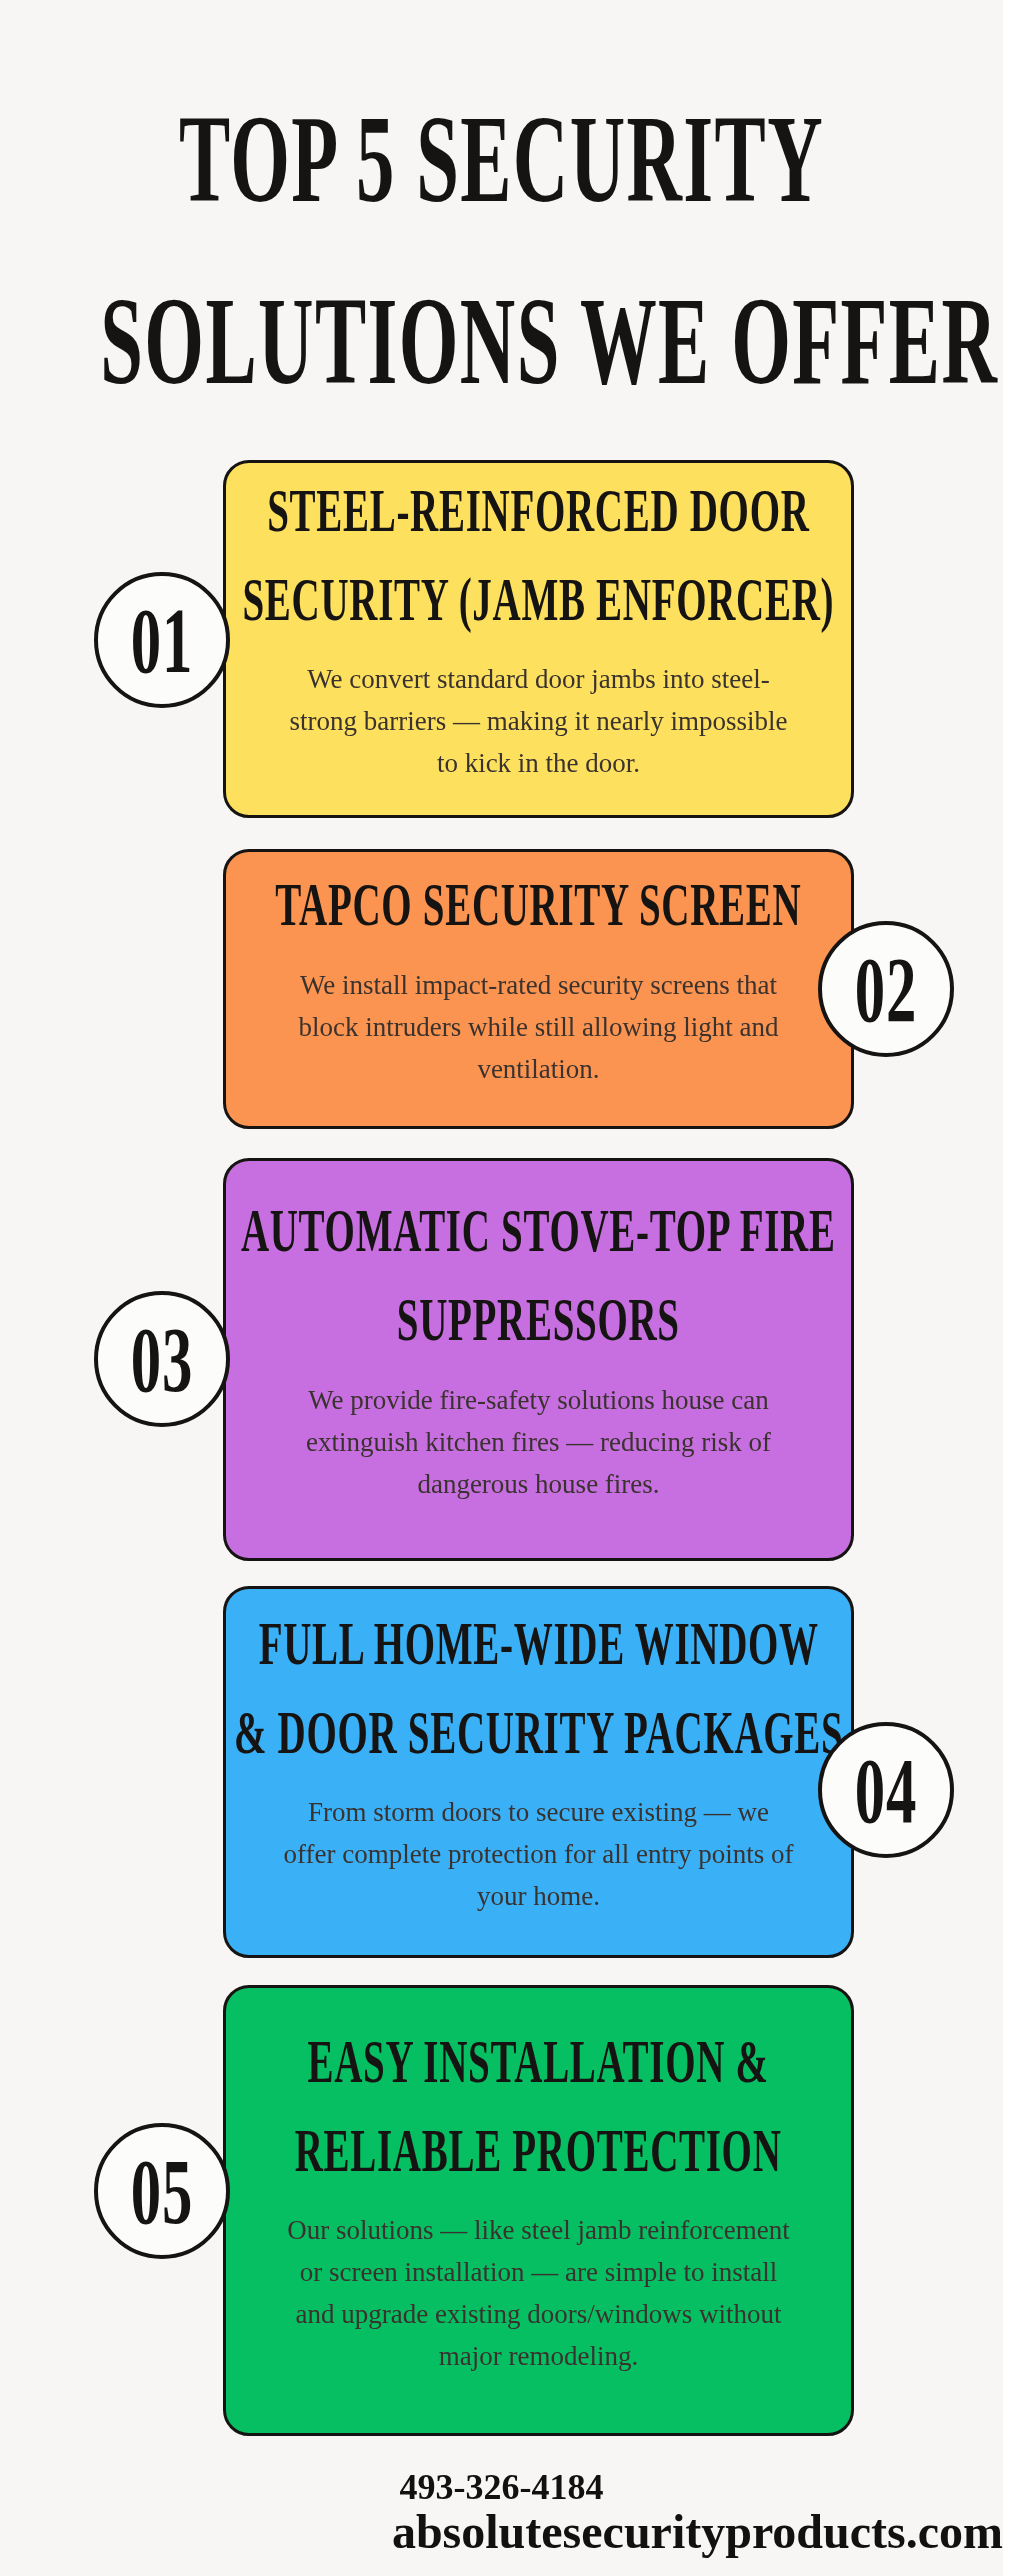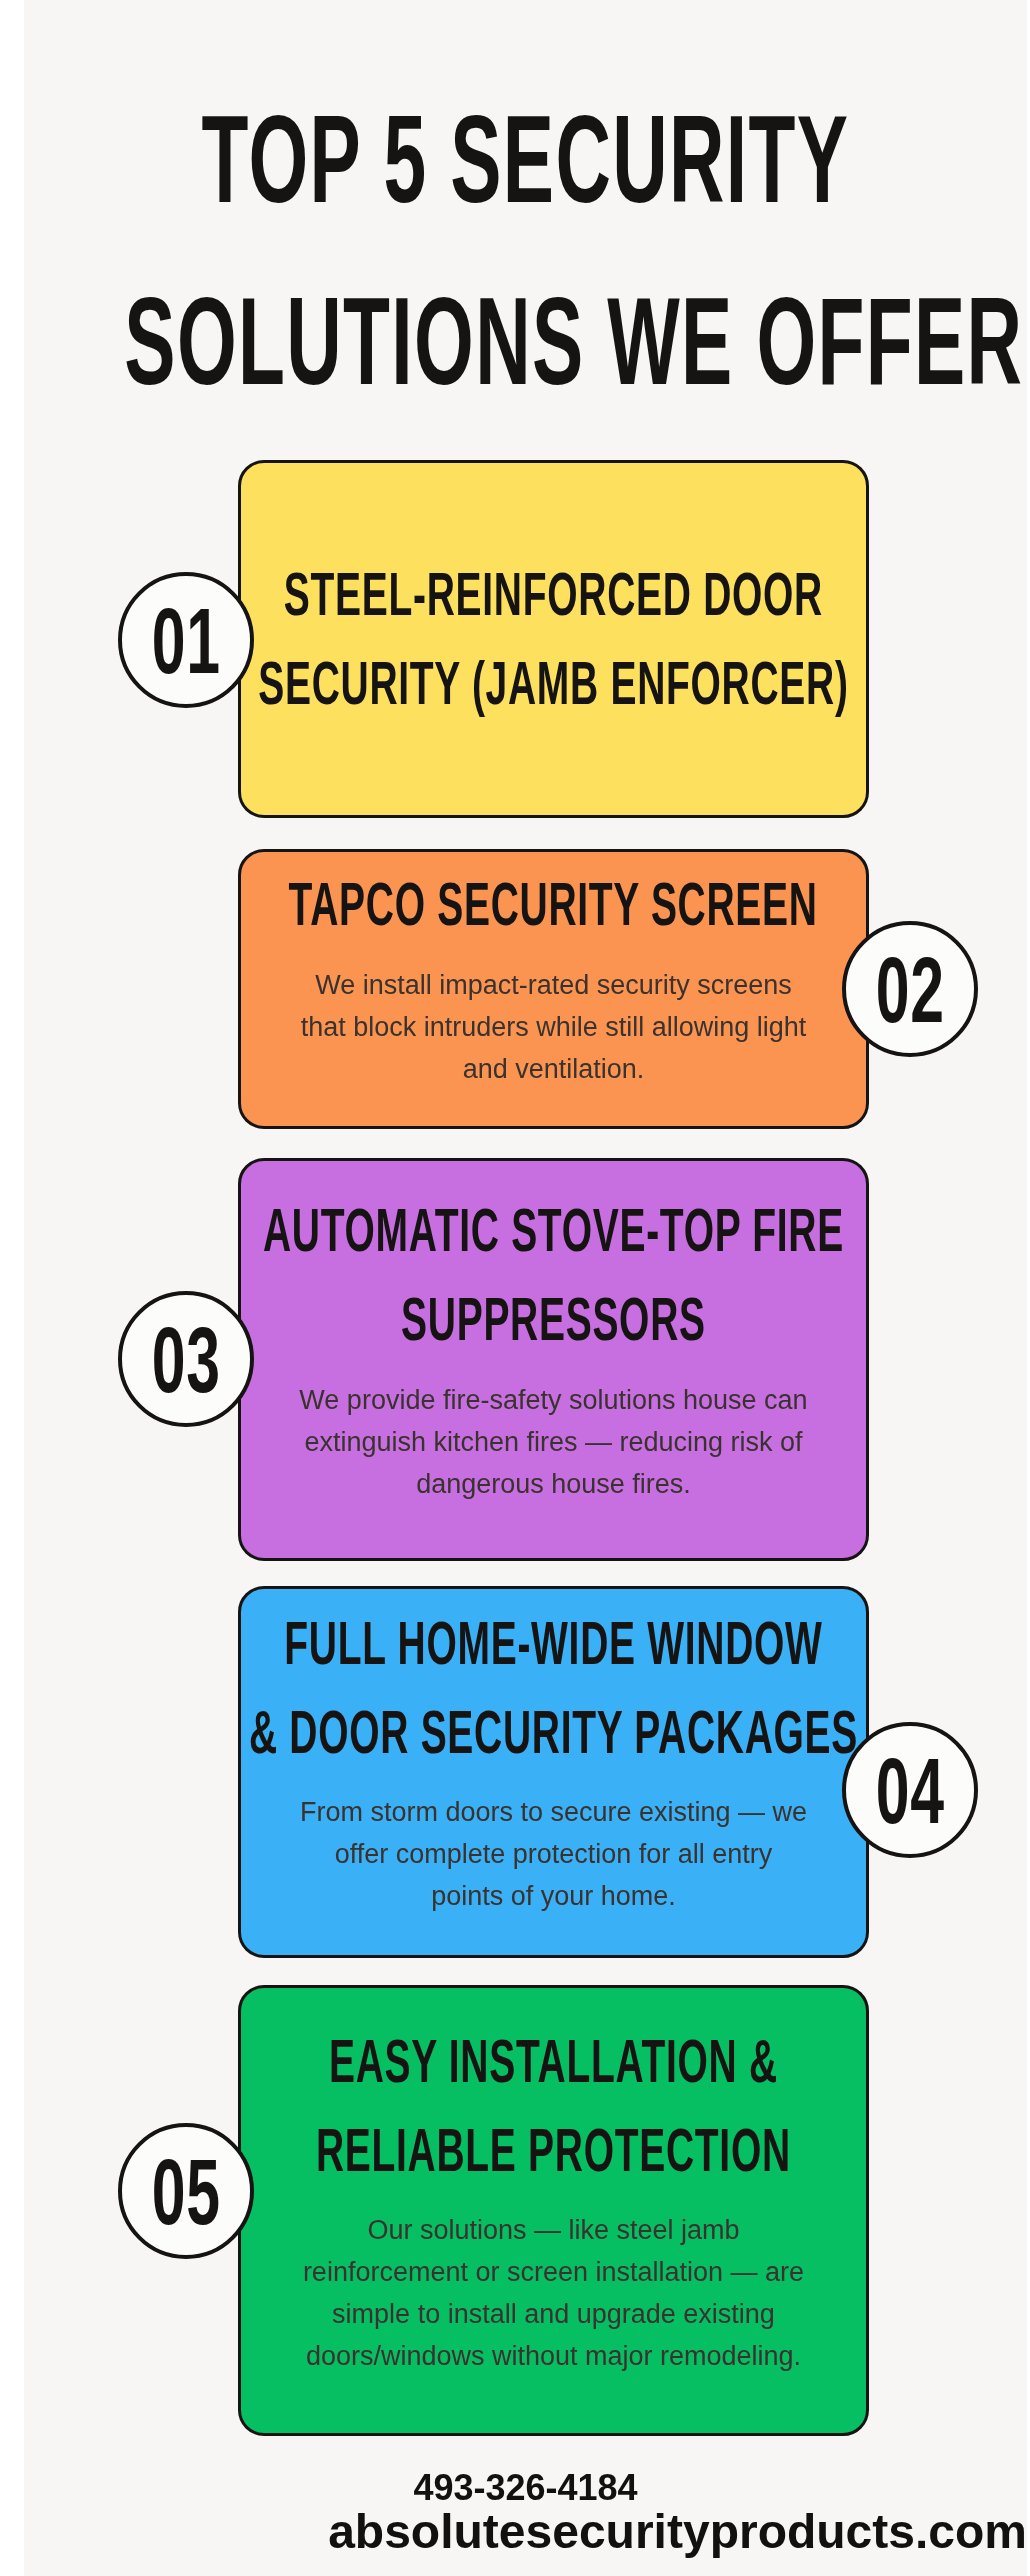--- a/index.html
+++ b/index.html
@@ -1,23 +1,22 @@
 <!DOCTYPE html>
 <html style="font-size:13.7px"><head>
 <meta charset="utf-8">
 <style>
   html, body { margin: 0; padding: 0; }
   .page {
     position: relative;
     width: 1003px;
     height: 2576px;
     background: #f7f6f4;
-    font-family: Liberation Sans, sans-serif;
+    font-family: Liberation Serif, serif;
     overflow: hidden;
-    margin-left: 24px;
   }
 
   
   .main-title {
     position: absolute;
     top: 50px;
     left: 0;
     width: 100%;
     text-align: center;
     color: #161412;
@@ -28,21 +27,21 @@
     white-space: nowrap;
     font-size: 96px;
     line-height: 182px;
     letter-spacing: 1.7px;
     transform: scale(0.80, 1.30);
   }
 
   
   .card {
     position: absolute;
-    left: 214px;
+    left: 223px;
     width: 631px;
     box-sizing: border-box;
     border: 3.4px solid #161412;
     border-radius: 26px;
     display: flex;
     flex-direction: column;
     justify-content: center;
     align-items: center;
     text-align: center;
     padding: 8.6px 34px;
@@ -118,20 +117,21 @@
   <h1 class="main-title">
     <span class="title-line">TOP 5 SECURITY</span>
     <span class="title-line">SOLUTIONS WE OFFER</span>
   </h1>
 
   <section class="card card-1" style="background-color: rgb(253, 224, 94);">
     <div class="card-title">
       <span class="title-line">STEEL-REINFORCED DOOR</span>
       <span class="title-line">SECURITY (JAMB ENFORCER)</span>
     </div>
+    <p class="card-body">We convert standard door jambs into steel-strong barriers — making it nearly impossible to kick in the door.</p>
   </section>
 
   <section class="card card-2" style="background-color: rgb(251, 148, 80);">
     <div class="card-title">
       <span class="title-line">TAPCO SECURITY SCREEN</span>
     </div>
     <p class="card-body">We install impact-rated security screens that block intruders while still allowing light and ventilation.</p>
   </section>
 
   <section class="card card-3" style="background-color: rgb(199, 111, 224);">

